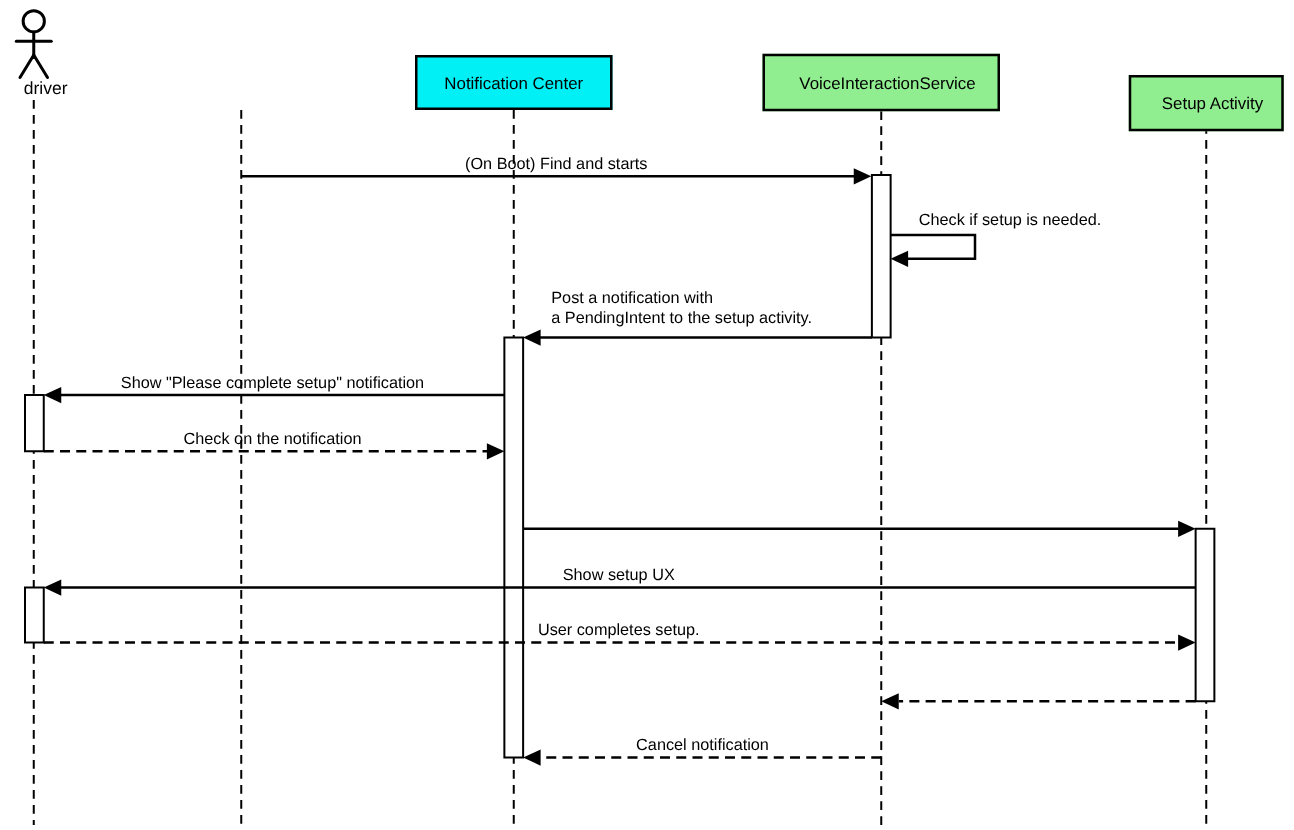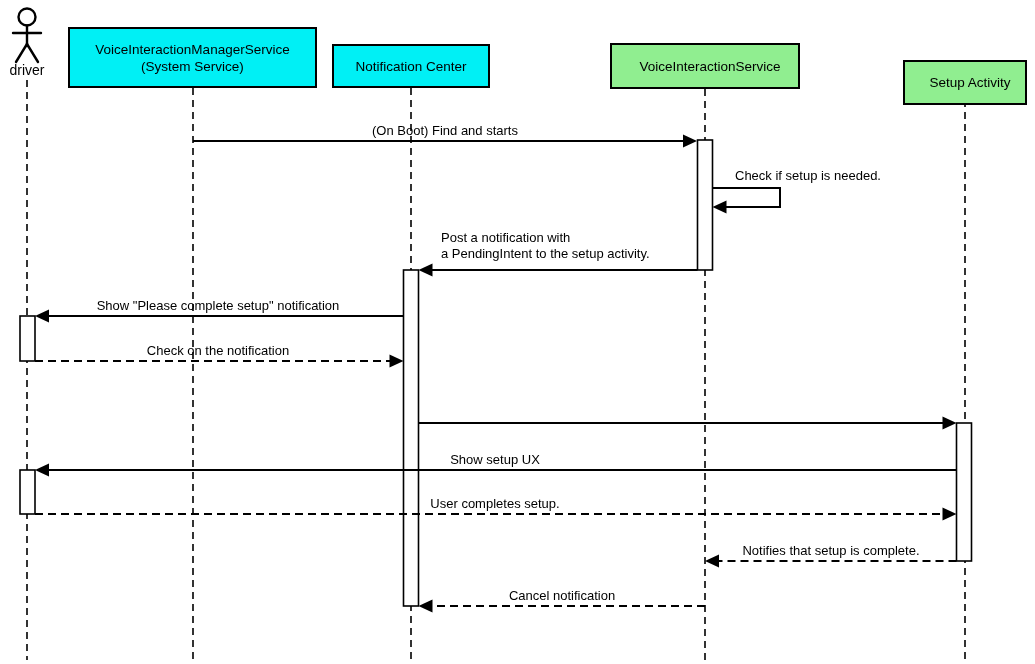--- a/index.html
+++ b/index.html
@@ -37,21 +37,21 @@
   .pbox.green { background: #90ee90; padding-left: 10px; }
   #box-vims { left: 68px;  top: 27px; width: 249px; height: 61px; }
   #box-nc   { left: 332px; top: 44px; width: 158px; height: 44px; }
   #box-vis  { left: 610px; top: 43px; width: 190px; height: 46px; }
   #box-sa   { left: 903px; top: 60px; width: 124px; height: 45px; }
   #driver-label {
     position: absolute;
     left: 0px;
     top: 62px;
     width: 54px;
-    text-align: center;
+    text-align: right;
     font-size: 14px;
     line-height: 16px;
   }
   .mlabel {
     position: absolute;
     font-size: 13px;
     line-height: 16px;
     white-space: pre-line;
   }
   .mlabel.center {
@@ -148,33 +148,30 @@
 
       <g>
         <line x1="705" y1="606" x2="432" y2="606" stroke-dasharray="8 5"></line>
         <polygon points="418.5,606 432.5,599.5 432.5,612.5" stroke="none"></polygon>
       </g>
     </g>
   </svg>
 
   <div id="driver-label">driver</div>
 
-  <div id="box-vims" class="pbox cyan" style="background-color: rgb(0, 240, 245);">VoiceInteractionManagerService
-(System Service)</div>
 
   <div id="box-nc" class="pbox cyan" style="background-color: rgb(0, 240, 245);">Notification Center</div>
 
   <div id="box-vis" class="pbox green" style="background-color: rgb(144, 238, 144);">VoiceInteractionService</div>
 
   <div id="box-sa" class="pbox green" style="background-color: rgb(144, 238, 144);">Setup Activity</div>
 
   <div id="m1" class="mlabel center">(On Boot) Find and starts</div>
   <div id="m2" class="mlabel">Check if setup is needed.</div>
   <div id="m3" class="mlabel">Post a notification with
 a PendingIntent to the setup activity.</div>
   <div id="m4" class="mlabel center">Show "Please complete setup" notification</div>
   <div id="m5" class="mlabel center">Check on the notification</div>
   <div id="m7" class="mlabel center">Show setup UX</div>
   <div id="m8" class="mlabel center">User completes setup.</div>
-  <div id="m9" class="mlabel center">Notifies that setup is complete.</div>
   <div id="m10" class="mlabel center">Cancel notification</div>
 
 </div>
 
 </body></html>

